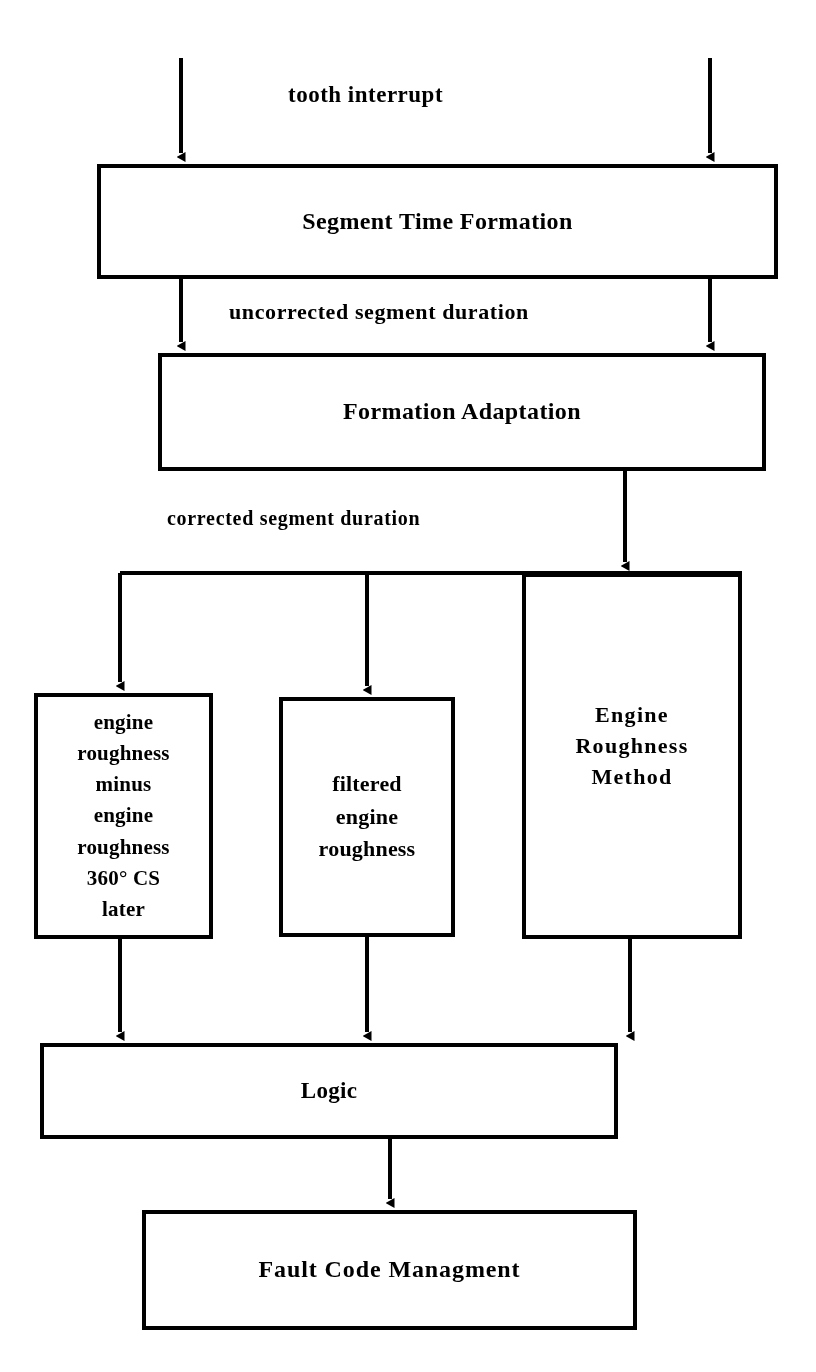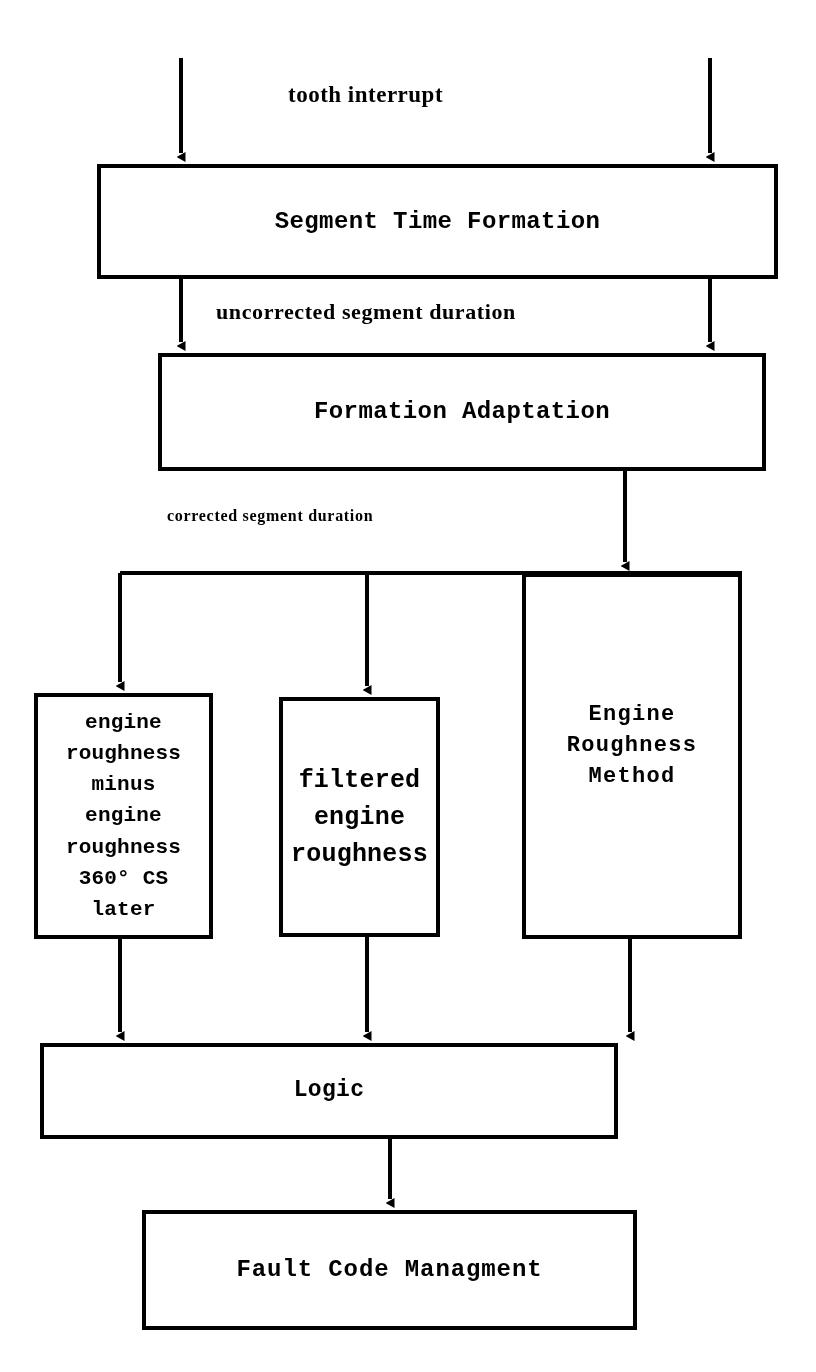--- a/index.html
+++ b/index.html
@@ -28,21 +28,21 @@
     position: absolute;
     box-sizing: border-box;
     border: 4px solid #000000;
     background: #ffffff;
     display: flex;
     align-items: center;
     justify-content: center;
     text-align: center;
     color: #000000;
     font-weight: bold;
-    font-family: Liberation Mono, monospace;
+    font-family: Liberation Serif, serif;
   }
   .node-label {
     display: block;
     white-space: pre-line;
     line-height: 1.30;
   }
   
   #node-segment-time-formation {
     left: 97px; top: 164px; width: 681px; height: 115px;
     font-size: 24px; letter-spacing: 0.4px;
@@ -50,22 +50,22 @@
   #node-extended-adaptation {
     left: 158px; top: 353px; width: 608px; height: 118px;
     font-size: 24px; letter-spacing: 0.4px;
   }
   #node-engine-roughness-minus {
     left: 34px; top: 693px; width: 179px; height: 246px;
     font-size: 21px; letter-spacing: 0.2px;
   }
   #node-engine-roughness-minus .node-label { line-height: 1.48; }
   #node-filtered-engine-roughness {
-    left: 279px; top: 697px; width: 161px; height: 240px;
-    font-size: 25px; letter-spacing: 0.2px;
+    left: 279px; top: 697px; width: 176px; height: 240px;
+    font-size: 22px; letter-spacing: 0.2px;
   }
   #node-filtered-engine-roughness .node-label { line-height: 1.48; }
   #node-engine-roughness-method {
     left: 522px; top: 573px; width: 220px; height: 366px;
     font-size: 22px; letter-spacing: 1.3px;
     align-items: flex-start;
     padding-top: 122px;
   }
   #node-engine-roughness-method .node-label { line-height: 1.42; }
   #node-logic {
@@ -81,24 +81,24 @@
     position: absolute;
     color: #000000;
     font-weight: bold;
     font-family: Liberation Serif, serif;
     white-space: nowrap;
   }
   #edge-label-tooth-interrupt {
     left: 288px; top: 82px; font-size: 23px; letter-spacing: 0.5px;
   }
   #edge-label-uncorrected {
-    left: 216px; top: 299px; font-size: 22px; letter-spacing: 0.6px; text-align: center;
+    left: 229px; top: 299px; font-size: 22px; letter-spacing: 0.6px; text-align: center;
   }
   #edge-label-corrected {
-    left: 167px; top: 507px; font-size: 16px; letter-spacing: 0.7px; text-align: right;
+    left: 167px; top: 507px; font-size: 20px; letter-spacing: 0.7px; text-align: right;
   }
 </style>
 </head>
 <body>
 
 <div id="diagram-root">
 
   <svg id="flow-svg" viewBox="0 0 816 1372" xmlns="http://www.w3.org/2000/svg">
     <defs>
       <marker id="arrowhead" markerWidth="10" markerHeight="9" refX="1" refY="4.5" orient="auto" markerUnits="userSpaceOnUse">

